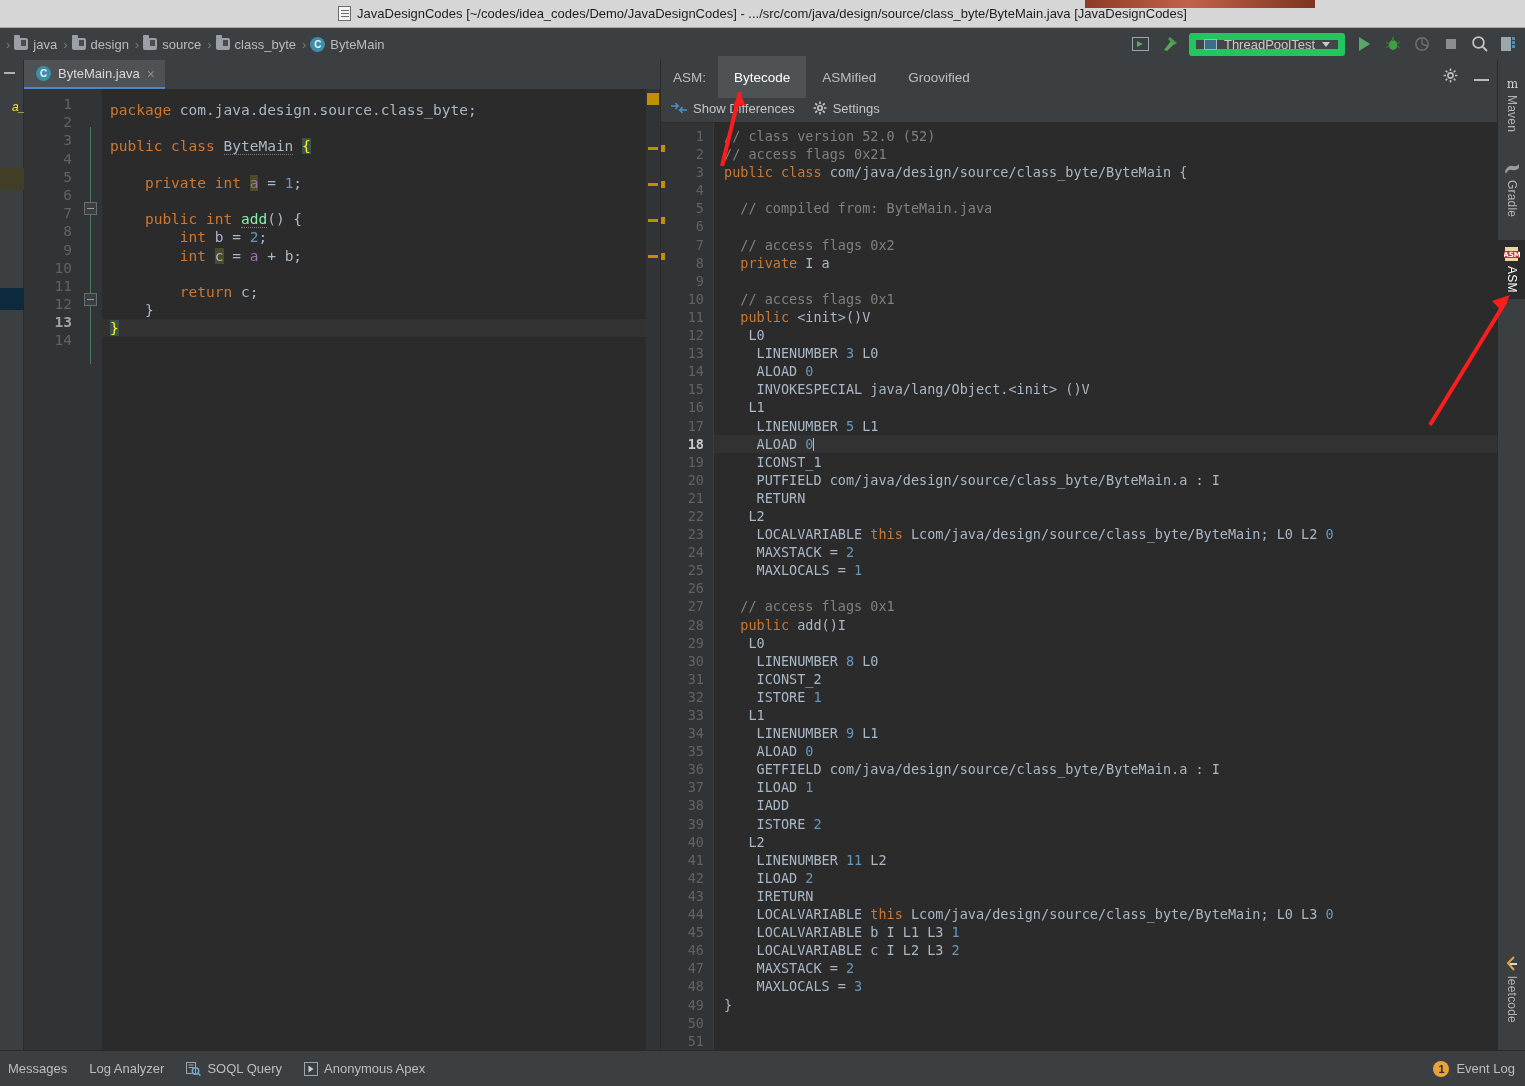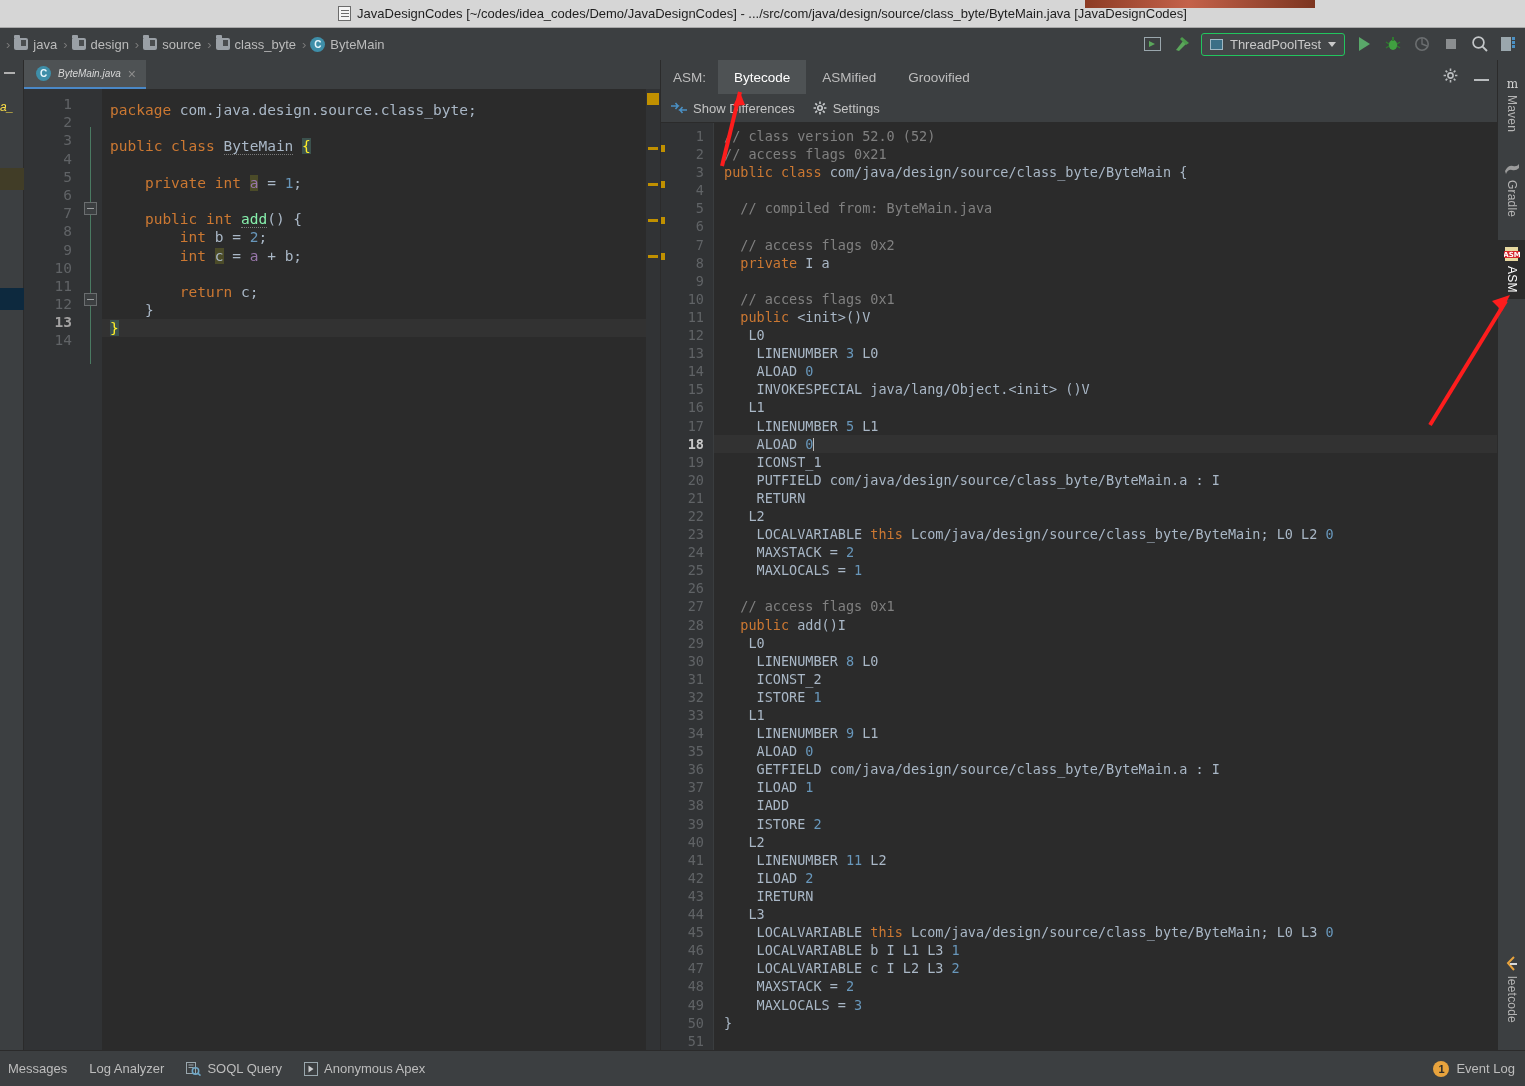--- a/index.html
+++ b/index.html
@@ -42,44 +42,44 @@
   .folder-ico:before { content:""; position:absolute; top:-3px; left:0; width:6px; height:3px;
      background:#9aa0a6; border-radius:1px 1px 0 0; }
   .folder-ico:after { content:""; position:absolute; top:2px; right:2px; width:5px; height:6px; background:#4a4d4f;}
   .class-ico { width:15px; height:15px; border-radius:50%; background:#3e8ea8;
      color:#e7f6fb; font-size:10px; display:flex; align-items:center; justify-content:center; font-weight:bold;}
 
   .toolbar-right { position:absolute; right:6px; display:flex; align-items:center; gap:9px; }
   .tb-ico { width:20px; height:20px; display:flex; align-items:center; justify-content:center; cursor:pointer; }
   .runcfg {
     display:flex; align-items:center; gap:7px; height:23px; padding:0 8px;
-    border:1px solid #22c55e; border-radius:3px; background:#434648;
+    border:7px solid #22c55e; border-radius:3px; background:#434648;
   }
   .runcfg .lbl { font-size:13px; color:#c9c9c9; }
   .runcfg .mini { width:13px; height:11px; background:#3b6f86; border:1px solid #9fb8c4; }
   .caret { width:0;height:0;border-left:4px solid transparent;border-right:4px solid transparent;border-top:5px solid #c9c9c9;}
 
   
   .main { position:absolute; top:60px; left:0; right:0; bottom:36px; display:flex; }
 
   
   .leftstub { width:24px; background:#3c3f41; position:relative; flex:none; border-right:1px solid #2b2b2b;}
   .leftstub .dash { position:absolute; top:12px; left:4px; width:11px; height:2px; background:#b0b0b0; }
-  .leftstub .tree-frag { position:absolute; top:40px; left:0; font-size:12px; color:#fde047;font-style:italic; }
+  .leftstub .tree-frag { position:absolute; top:40px; left:12px; font-size:12px; color:#fde047;font-style:italic; }
   .leftstub .hl1 { position:absolute; top:108px; left:0; width:24px; height:22px; background:#413d27; }
   .leftstub .hl2 { position:absolute; top:228px; left:0; width:24px; height:22px; background:#0d293e; }
 
   
   .editor-col { width:636px; flex:none; display:flex; flex-direction:column; background:#2b2b2b; }
   .tabbar { height:29px; background:#3c3f41; display:flex; align-items:flex-end; flex:none; }
   .tab {
     height:29px; display:flex; align-items:center; gap:7px; padding:0 10px 0 12px;
     background:#4e5254; border-bottom:2px solid #4a88c7; cursor:pointer;
   }
-  .tab .name { font-size:10px; color:#d8d8d8;font-style:italic; }
+  .tab .name { font-size:13px; color:#d8d8d8; }
   .tab .x { color:#8d8d8d; font-size:14px; line-height:1; }
 
   .ed-body { flex:1; display:flex; position:relative; overflow:hidden; }
   .gutter {
     width:56px; flex:none; background:#313335; color:#606366;
     font-family:"DejaVu Sans Mono", monospace; font-size:14.5px; text-align:right;
     padding-top:6px; position:relative;
   }
   .gutter .ln { height:18.2px; line-height:18.2px; padding-right:8px; }
   .gutter .ln.cur { color:#a4a3a3; font-weight:bold; }
@@ -106,21 +106,21 @@
   .cls-u{ color:#a9b7c6; border-bottom:1px dotted #7a7a7a; }
   .meth { color:#86efac; border-bottom:1px dotted #7a7a7a; }
   .brace-hl { background:#3b514d; color:#ffef28; }
   .fld-hl { background:#4b4b28; }
   .id-hl  { background:#4b4b28; }
 
   
   .asm { flex:1; display:flex; flex-direction:column; background:#3c3f41; border-left:1px solid #2b2b2b; min-width:0;}
   .asm-tabs { height:34px; display:flex; align-items:center; background:#3c3f41; position:relative; flex:none; }
   .asm-tabs .pfx { font-size:13.5px; color:#bdbdbd; padding:0 12px; }
-  .asm-tab { height:34px; padding:0 16px; display:flex; align-items:center; font-size:13.5px; color:#bdbdbd; cursor:pointer; }
+  .asm-tab { height:42px; padding:0 16px; display:flex; align-items:center; font-size:13.5px; color:#bdbdbd; cursor:pointer; }
   .asm-tab.active { background:#4e5254; color:#ffffff; }
   .asm-winctl { position:absolute; right:8px; display:flex; align-items:center; gap:16px; }
 
   .asm-toolbar { height:28px; display:flex; align-items:center; gap:18px; padding-left:10px; background:#3c3f41; flex:none; }
   .asm-tb-item { display:flex; align-items:center; gap:6px; font-size:13px; color:#c4c4c4; cursor:pointer; }
 
   .asm-body { flex:1; display:flex; background:#2b2b2b; overflow:hidden; position:relative; border-top:1px solid #2b2b2b;}
   .asm-gutter {
     width:52px; flex:none; background:#313335; color:#606366;
     font-family:"DejaVu Sans Mono", monospace; font-size:13.5px; text-align:right;
@@ -468,21 +468,20 @@
             <div class="cl"><span class="id">    LINENUMBER </span><span class="num">9</span><span class="id"> L1</span></div>
             <div class="cl"><span class="id">    ALOAD </span><span class="num">0</span></div>
             <div class="cl"><span class="id">    GETFIELD com/java/design/source/class_byte/ByteMain.a : I</span></div>
             <div class="cl"><span class="id">    ILOAD </span><span class="num">1</span></div>
             <div class="cl"><span class="id">    IADD</span></div>
             <div class="cl"><span class="id">    ISTORE </span><span class="num">2</span></div>
             <div class="cl"><span class="id">   L2</span></div>
             <div class="cl"><span class="id">    LINENUMBER </span><span class="num">11</span><span class="id"> L2</span></div>
             <div class="cl"><span class="id">    ILOAD </span><span class="num">2</span></div>
             <div class="cl"><span class="id">    IRETURN</span></div>
-            <div class="cl"><span class="id">   L3</span></div>
             <div class="cl"><span class="id">    LOCALVARIABLE </span><span class="kw">this</span><span class="id"> Lcom/java/design/source/class_byte/ByteMain; L0 L3 </span><span class="num">0</span></div>
             <div class="cl"><span class="id">    LOCALVARIABLE b I L1 L3 </span><span class="num">1</span></div>
             <div class="cl"><span class="id">    LOCALVARIABLE c I L2 L3 </span><span class="num">2</span></div>
             <div class="cl"><span class="id">    MAXSTACK = </span><span class="num">2</span></div>
             <div class="cl"><span class="id">    MAXLOCALS = </span><span class="num">3</span></div>
             <div class="cl"><span class="id">}</span></div>
             <div class="cl">&nbsp;</div>
           </div>
       </div>
     </div>

